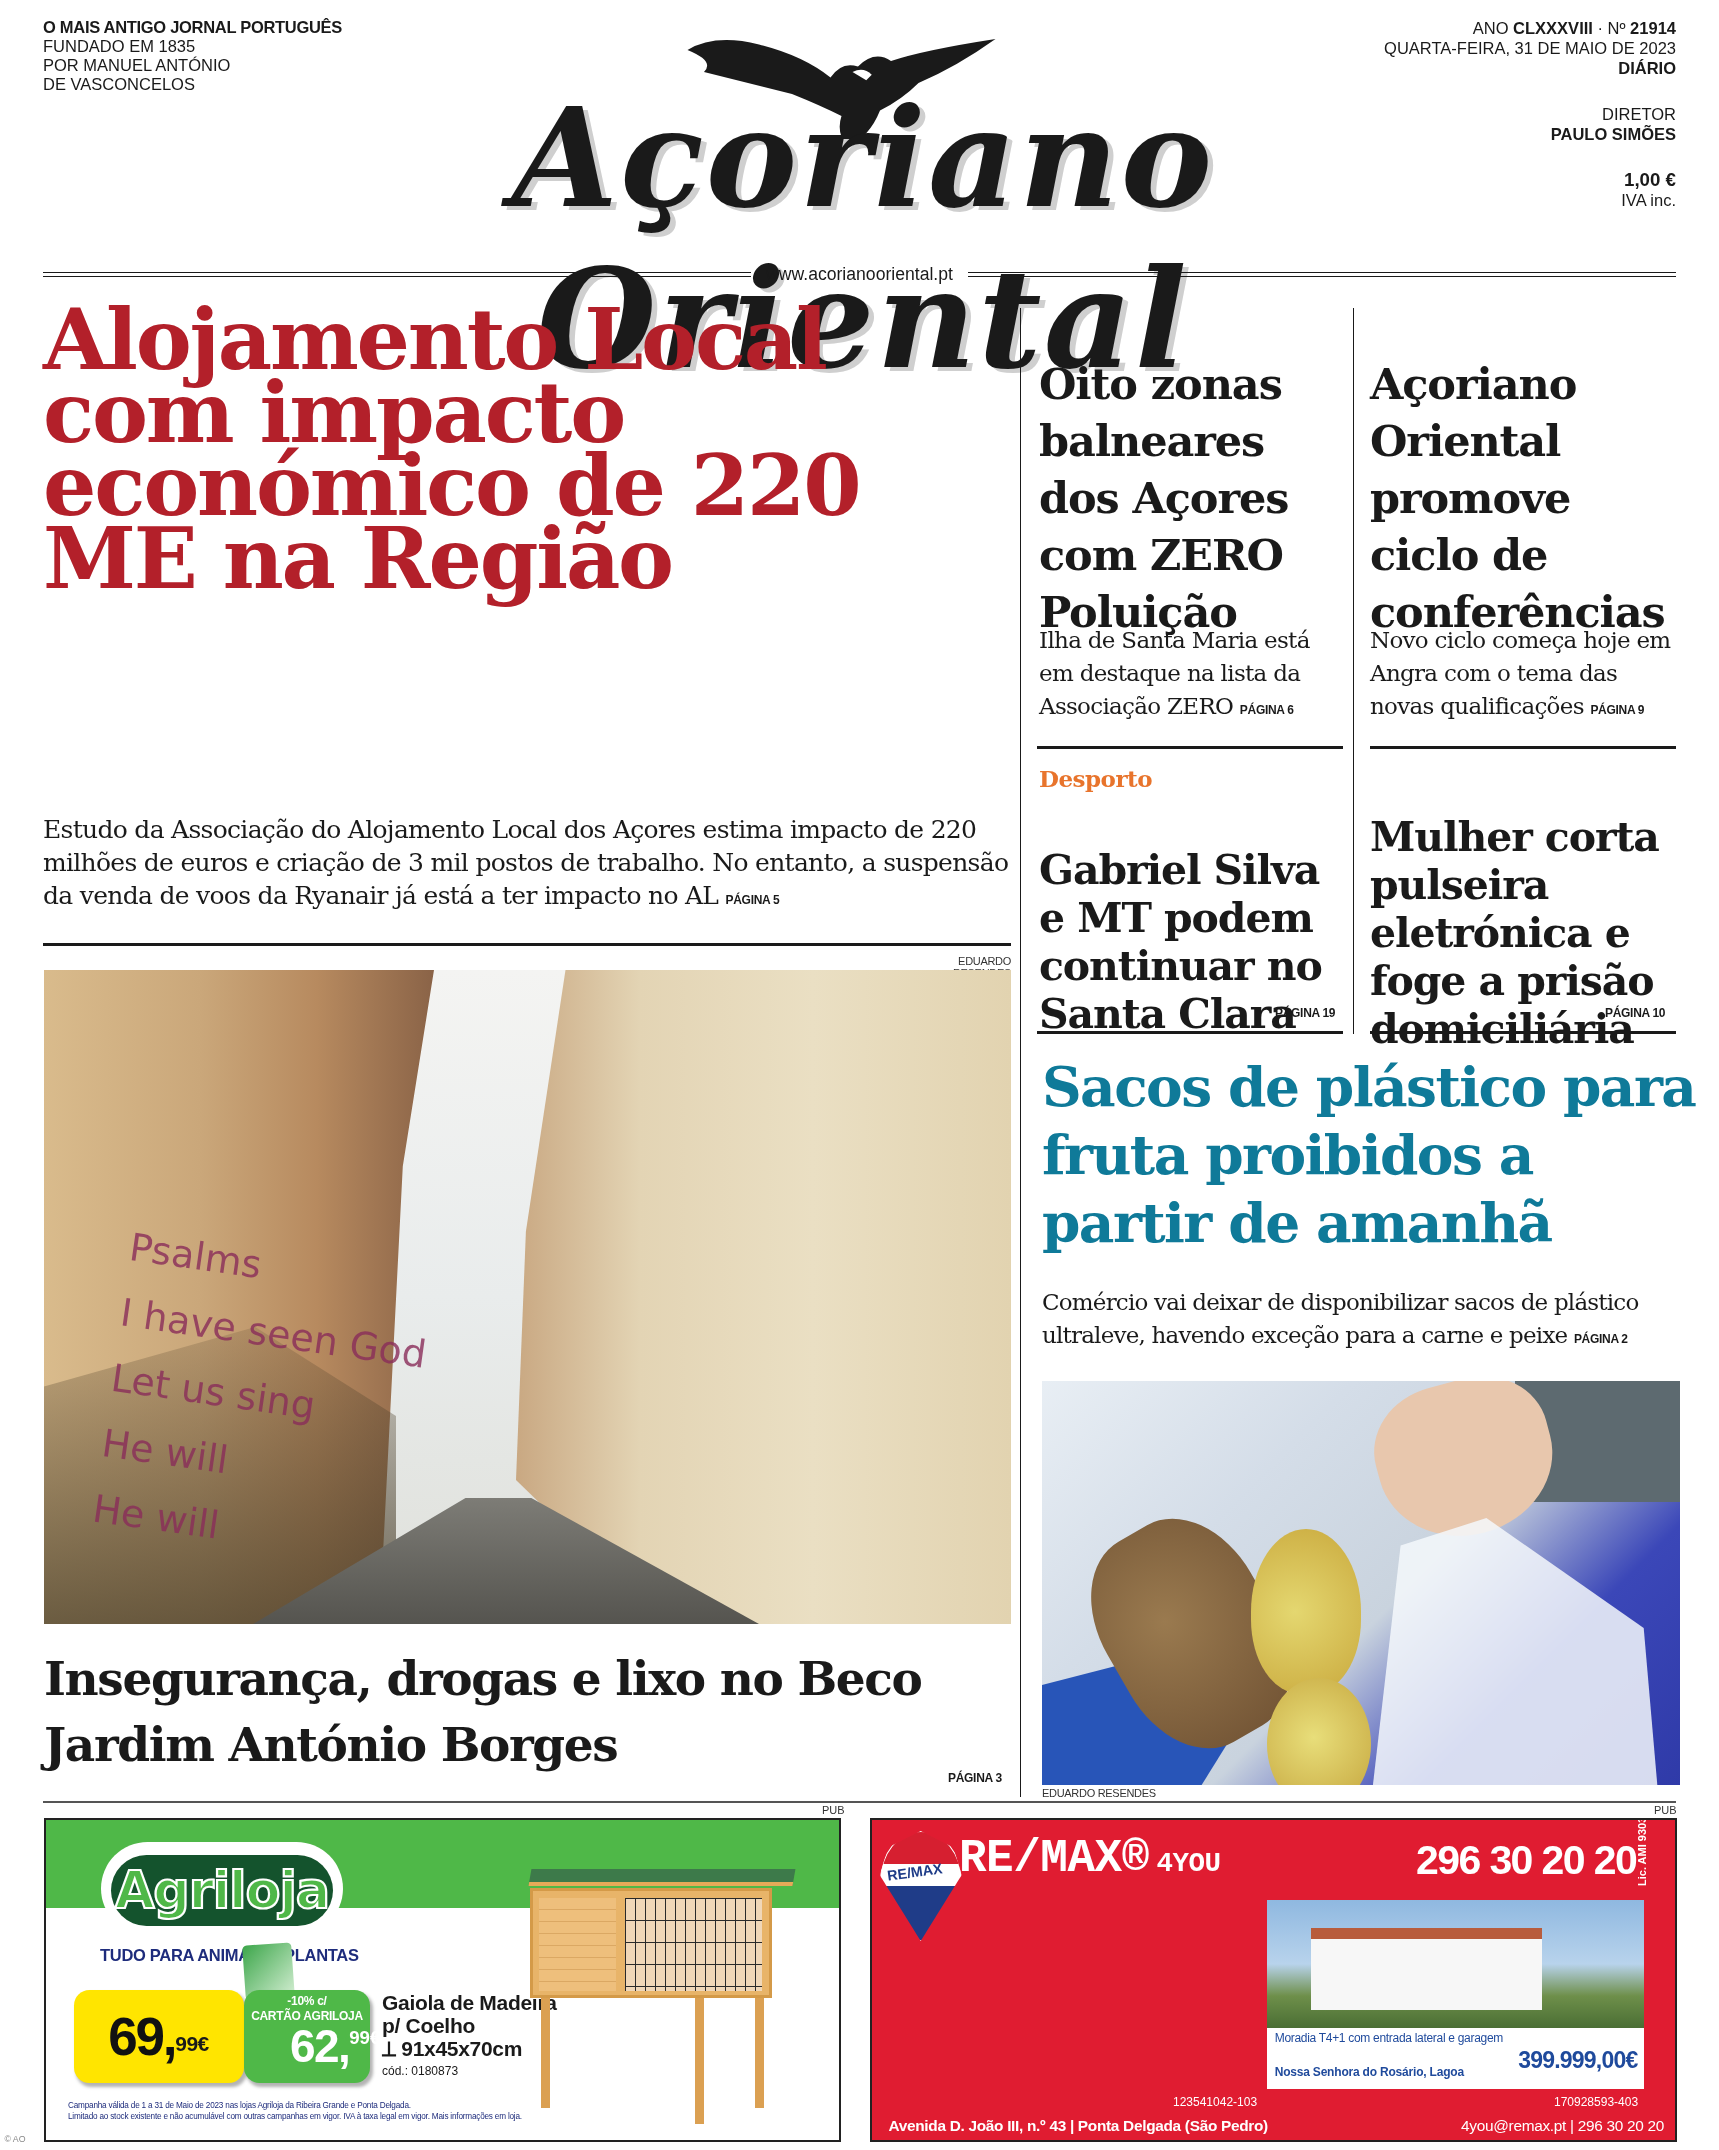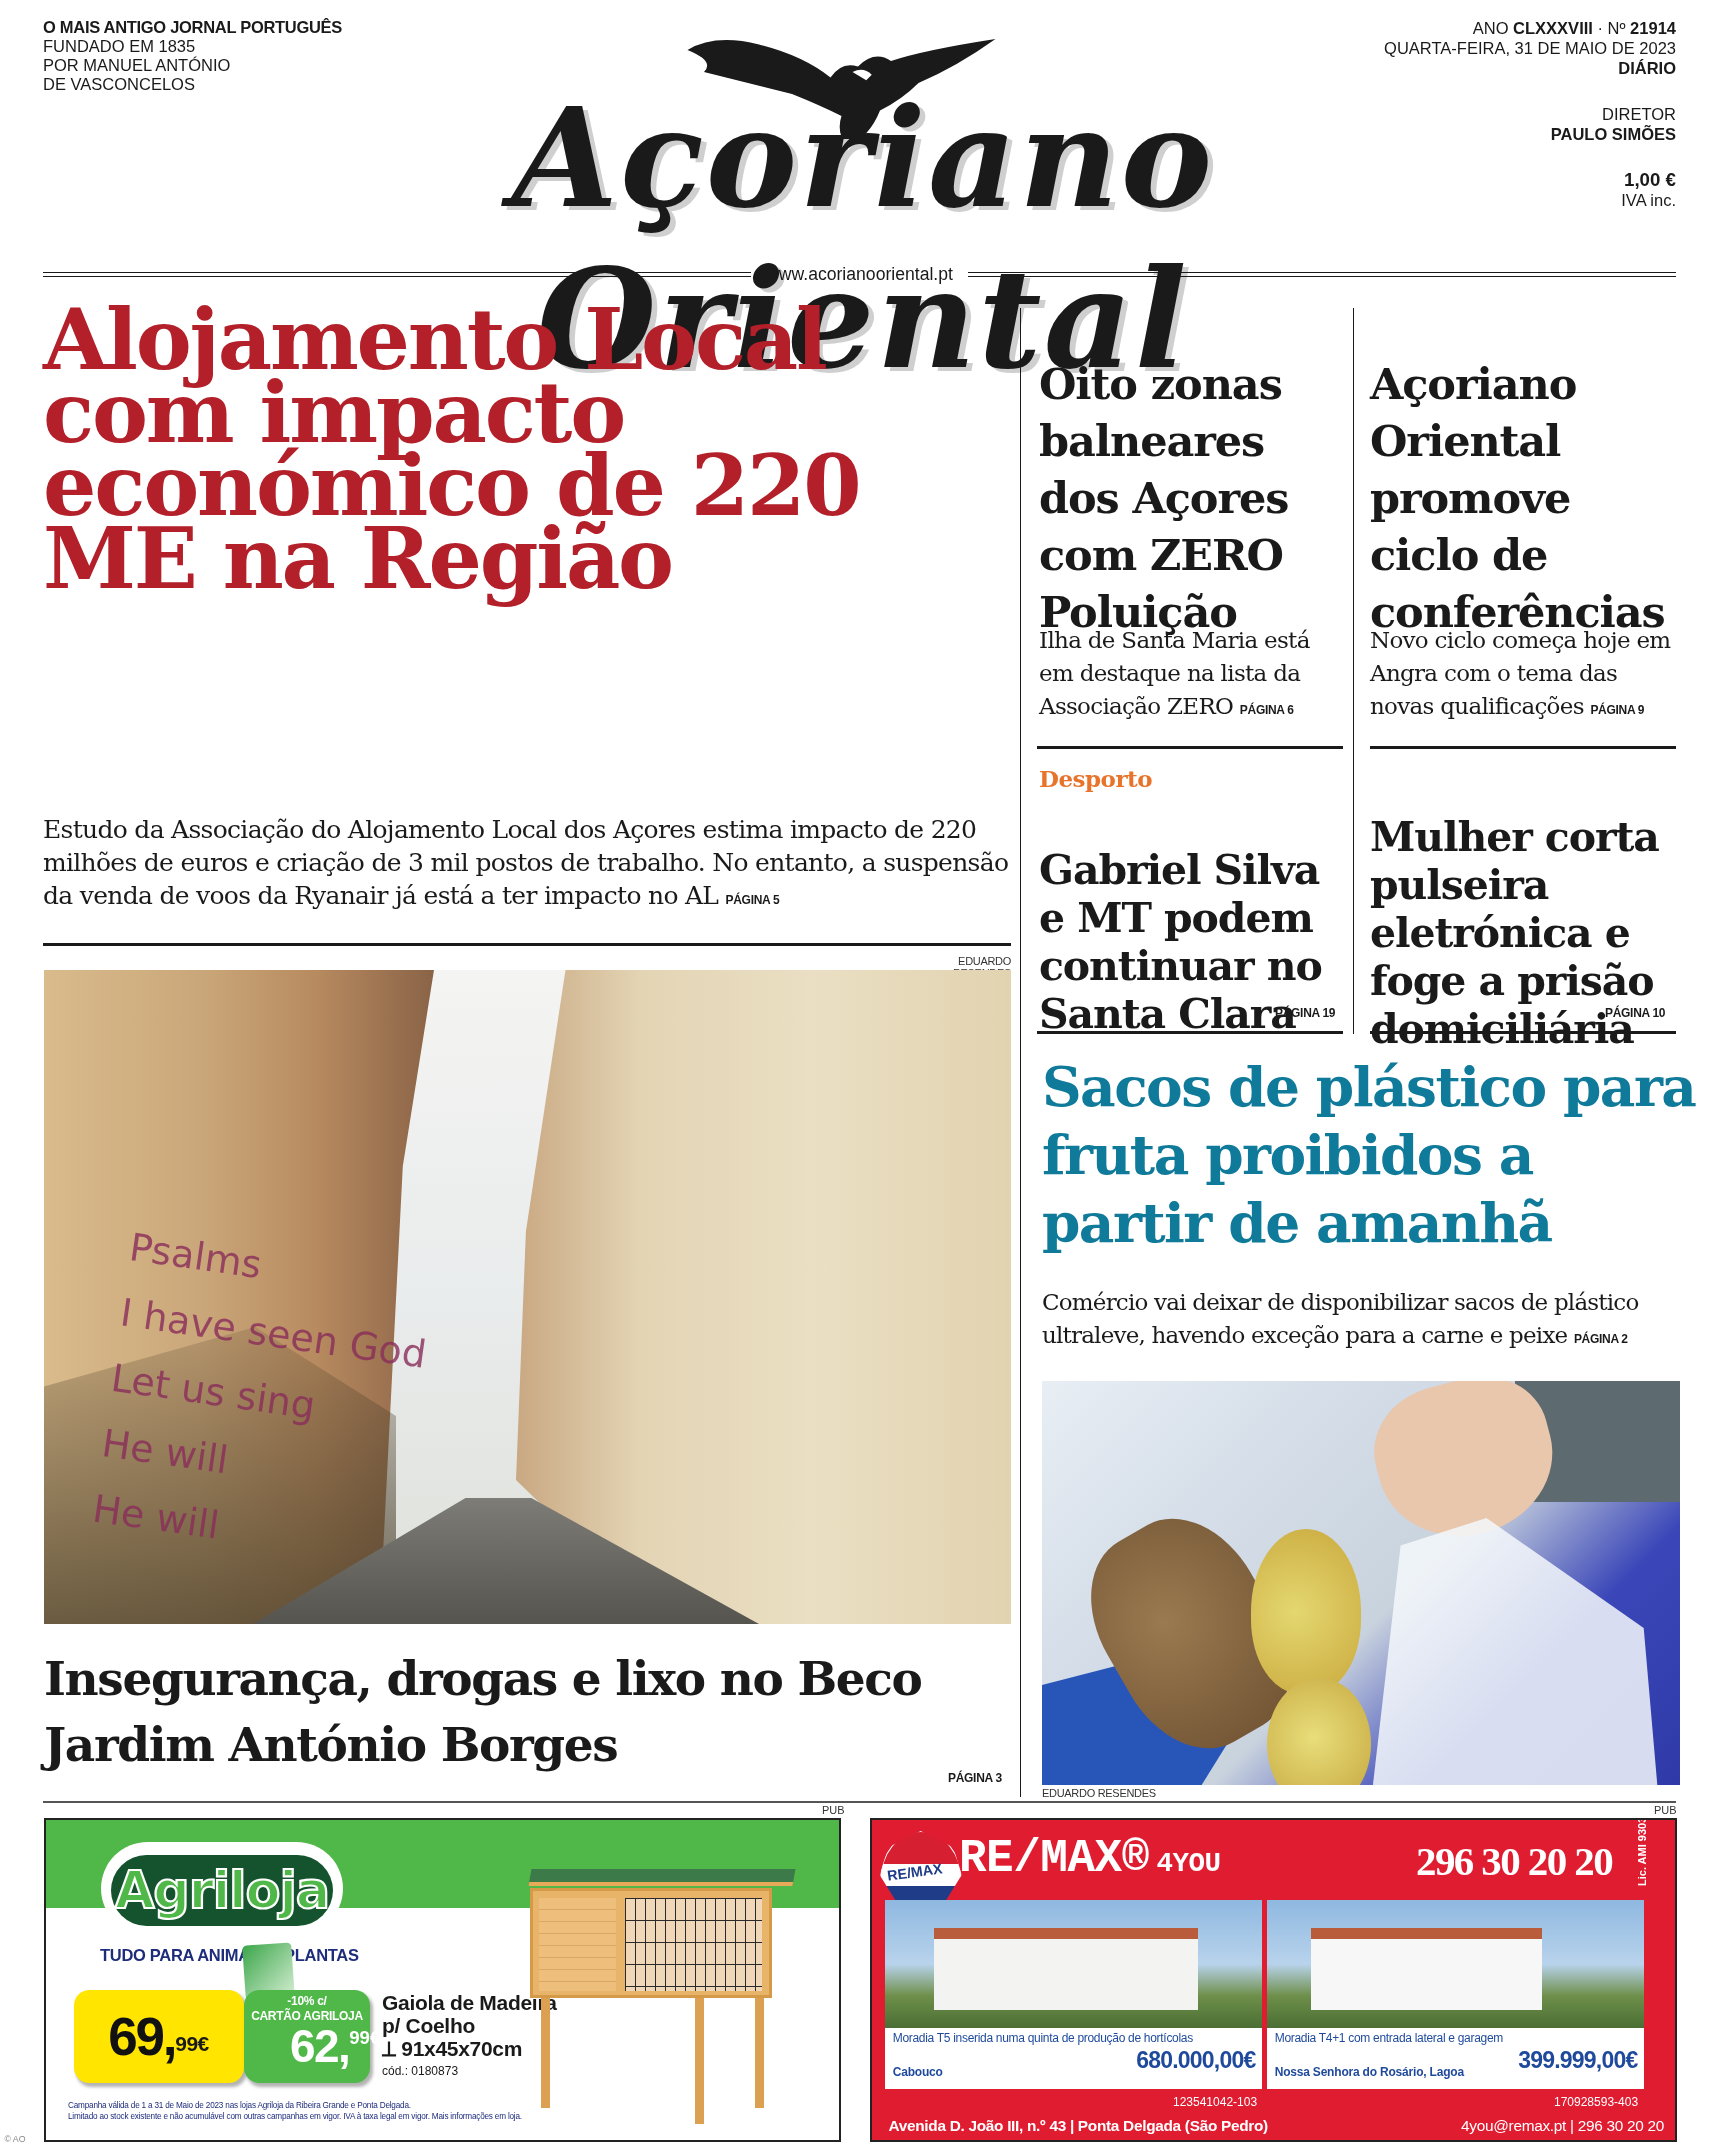--- a/index.html
+++ b/index.html
@@ -85,21 +85,21 @@
   .hutch-body { position: absolute; left: 0; top: 30px; width: 242px; height: 110px; background: #e8b469; border: 3.3px solid #d49a48; }
   .hutch-door { position: absolute; left: 5.5px; top: 6.6px; width: 77px; height: 93px; background: repeating-linear-gradient(180deg,#eebf7c 0 11px,#dba863 11px 12px); }
   .hutch-mesh { position: absolute; left: 92px; top: 6.6px; width: 137px; height: 93px; background: repeating-linear-gradient(90deg,#2a2a2a 0 1.1px,transparent 1.1px 10px), repeating-linear-gradient(180deg,#2a2a2a 0 1.1px,#f0d7b8 1.1px 22px); }
   .hutch-leg { position: absolute; top: 140px; width: 8.8px; height: 110px; background: #dba052; }
 
   .ad-remax { position: absolute; left: 870px; top: 1818px; width: 807px; height: 324px; border: 2.2px solid #222; background: #e01c31; overflow: hidden; }
   .remax-balloon { position: absolute; left: 7.7px; top: 11px; width: 82px; height: 110px; border-radius: 50% 50% 50% 50% / 45% 45% 55% 55%; background: linear-gradient(180deg,#d61f30 0 30%,#ffffff 30% 50%,#1f3c88 50% 100%); clip-path: polygon(50% 100%, 0 40%, 10% 15%, 50% 0, 90% 15%, 100% 40%); border: 1.6px solid #fff; }
   .remax-balloon-text { position: absolute; left: 15.4px; top: 44px; font-family: "Liberation Sans", sans-serif; font-weight: bold; font-size: 14.3px; color: #1f3c88; transform: rotate(-8deg); }
   .remax-brand { position: absolute; left: 87px; top: 13px; font-family: Liberation Mono, monospace; font-weight: bold; font-size: 46px; color: #fff; letter-spacing: -0.5px; }
   .remax-brand small { font-size: 27.5px; margin-left: 7.7px; }
-  .remax-phone { position: absolute; left: 544px; top: 16.5px; font-family: Liberation Serif, serif; font-weight: bold; font-size: 41px; color: #fff; letter-spacing: -1.6px; }
+  .remax-phone { position: absolute; left: 544px; top: 16.5px; font-family: Liberation Sans, sans-serif; font-weight: bold; font-size: 41px; color: #fff; letter-spacing: -1.6px; }
   .remax-lic { position: absolute; left: 764px; top: 66px; font-family: "Liberation Sans", sans-serif; font-weight: bold; font-size: 11px; color: #fff; transform: rotate(-90deg); transform-origin: left top; white-space: nowrap; }
   .remax-card { position: absolute; top: 80px; width: 377px; height: 189px; background: #fff; }
   .remax-card .pic { position: absolute; left: 0; top: 0; width: 100%; height: 128px; background: linear-gradient(180deg,#8fb8e0 0%,#b8d3ec 50%,#6e8f4a 75%,#4a6e34 100%); overflow: hidden; }
   .remax-card .house { position: absolute; left: 49px; top: 27.5px; width: 264px; height: 82px; background: #f3f3f1; border-top: 11px solid #b85c3c; }
   .remax-card .desc { position: absolute; left: 7.7px; top: 131px; font-family: "Liberation Sans", sans-serif; font-size: 12px; color: #1f4a9c; letter-spacing: -0.3px; }
   .remax-card .loc { position: absolute; left: 7.7px; top: 165px; font-family: "Liberation Sans", sans-serif; font-weight: bold; font-size: 12px; color: #1f4a9c; letter-spacing: -0.2px; }
   .remax-card .price { position: absolute; right: 6.6px; top: 147px; font-family: "Liberation Sans", sans-serif; font-weight: bold; font-size: 23px; color: #1f4a9c; letter-spacing: -0.8px; }
   .remax-ref { position: absolute; top: 275px; font-family: "Liberation Sans", sans-serif; font-size: 12px; color: #fff; }
   .remax-foot-l { position: absolute; left: 16.5px; top: 297px; font-family: "Liberation Sans", sans-serif; font-weight: bold; font-size: 15.4px; color: #fff; letter-spacing: -0.3px; }
   .remax-foot-r { position: absolute; right: 11px; top: 297px; font-family: "Liberation Sans", sans-serif; font-size: 15.4px; color: #fff; letter-spacing: -0.3px; }
@@ -259,28 +259,20 @@
 
 <div class="ad-remax">
   <div class="remax-balloon"></div>
   <div class="remax-balloon-text">RE/MAX</div>
   <div class="remax-brand">
     <span>RE/MAX®</span><small>4YOU</small>
   </div>
   <div class="remax-phone">296 30 20 20</div>
   <div class="remax-lic">Lic. AMI 9303</div>
 
-  <div class="remax-card" style="left:13px;">
-    <div class="pic">
-        <div class="house"></div>
-      </div>
-    <div class="desc">Moradia T5 inserida numa quinta de produção de hortícolas</div>
-    <div class="loc">Cabouco</div>
-    <div class="price">680.000,00€</div>
-  </div>
   <div class="remax-card" style="left:395px;">
     <div class="pic">
         <div class="house" style="left:44px; width:231px; background:#f7f7f7;"></div>
       </div>
     <div class="desc">Moradia T4+1 com entrada lateral e garagem</div>
     <div class="loc">Nossa Senhora do Rosário, Lagoa</div>
     <div class="price">399.999,00€</div>
   </div>
   <div class="remax-ref" style="left:301px;">123541042-103</div>
   <div class="remax-ref" style="left:682px;">170928593-403</div>

